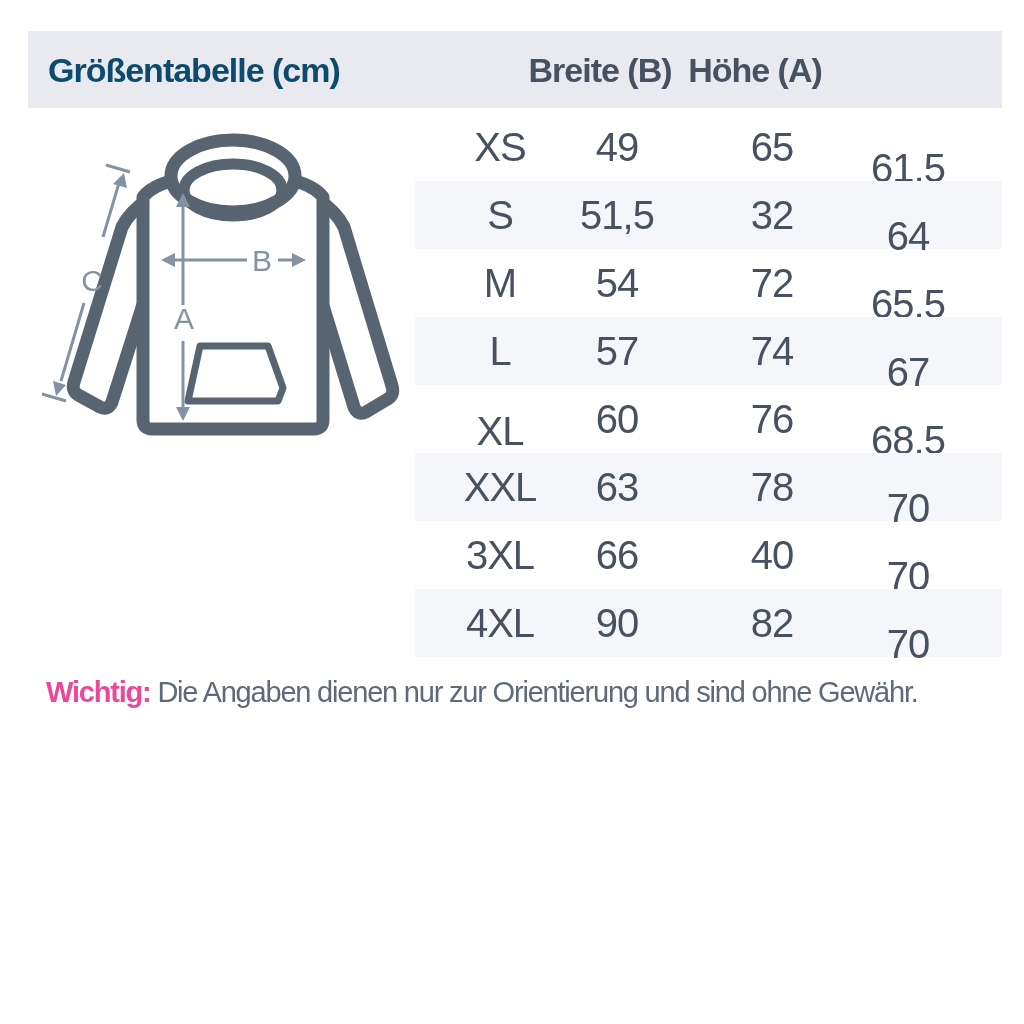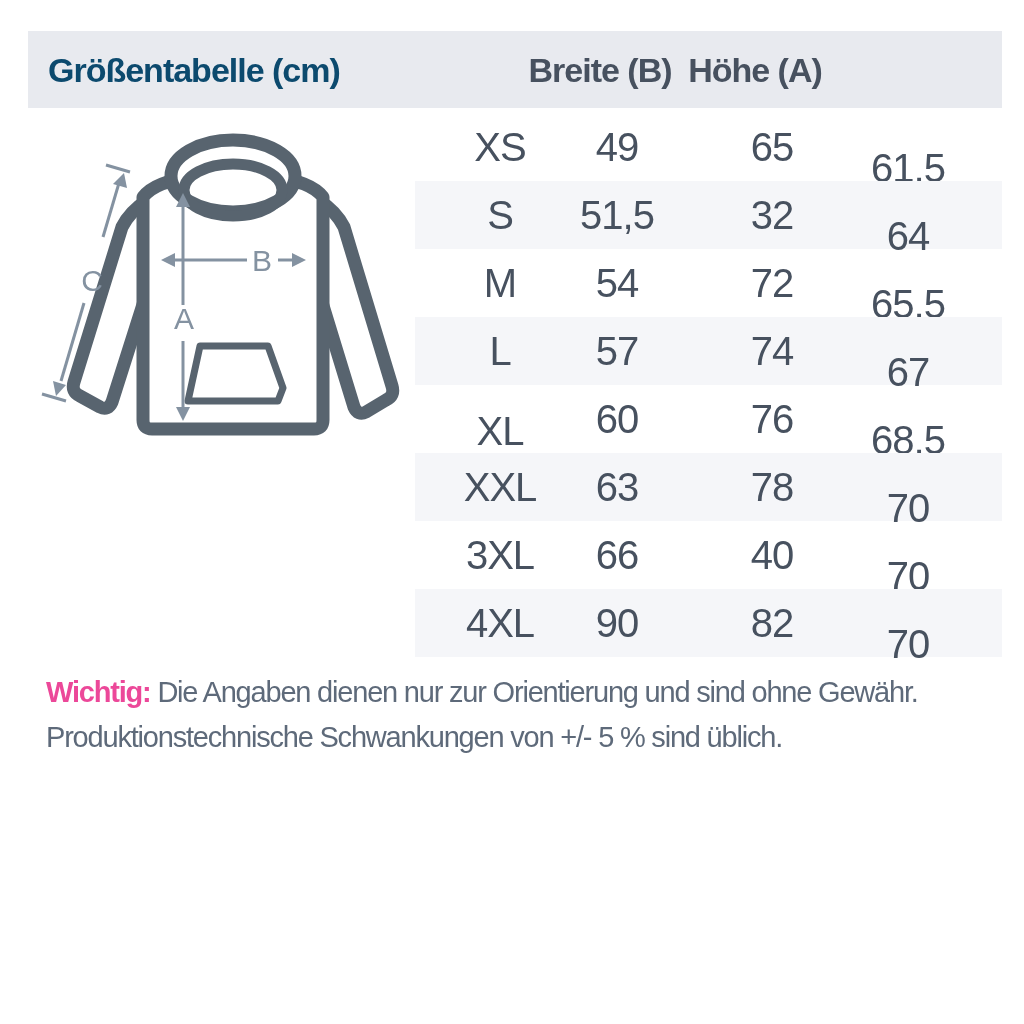--- a/index.html
+++ b/index.html
@@ -149,14 +149,13 @@
     <div class="cell k1">90</div>
     <div class="cell k2">82</div>
     <div class="cell k3">70</div>
   </div>
 </div>
 
 <div class="footer-note">
   <b>Wichtig:</b>
   <span>Die Angaben dienen nur zur Orientierung und sind ohne Gewähr.</span>
   <br>
-  <span>Produktionstechnische Schwankungen von +/- 5 % sind üblich.</span>
 </div>
 
 </body></html>

